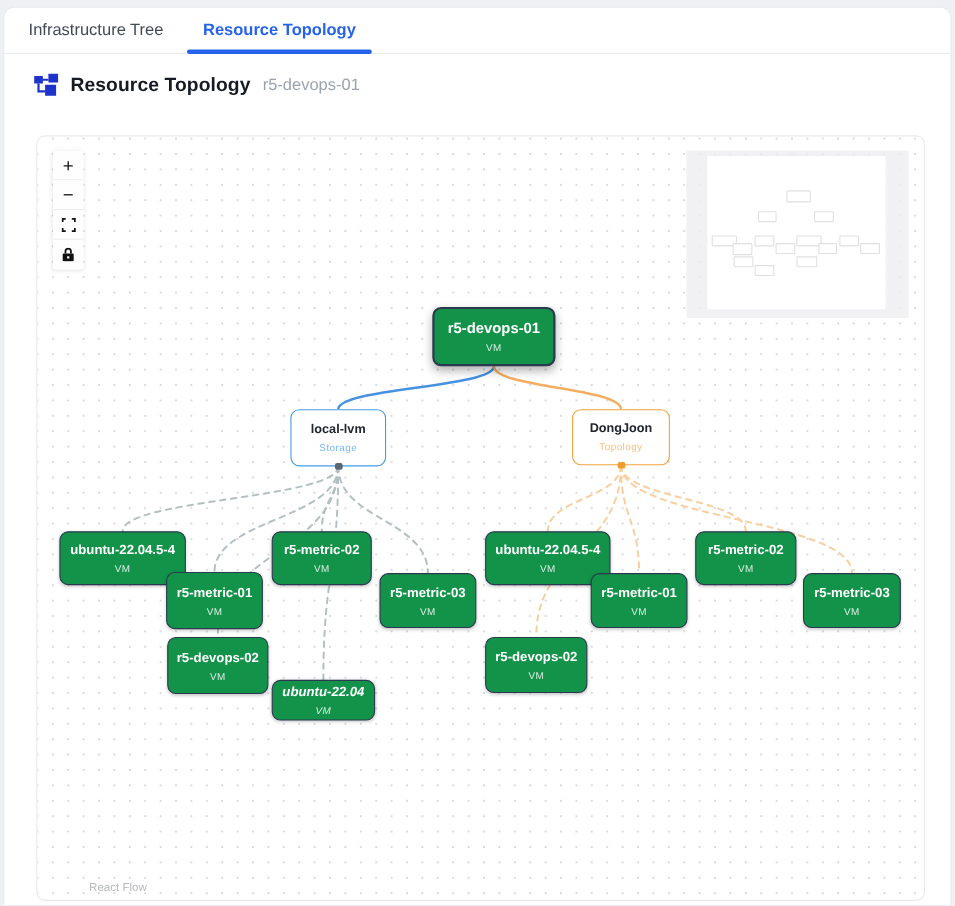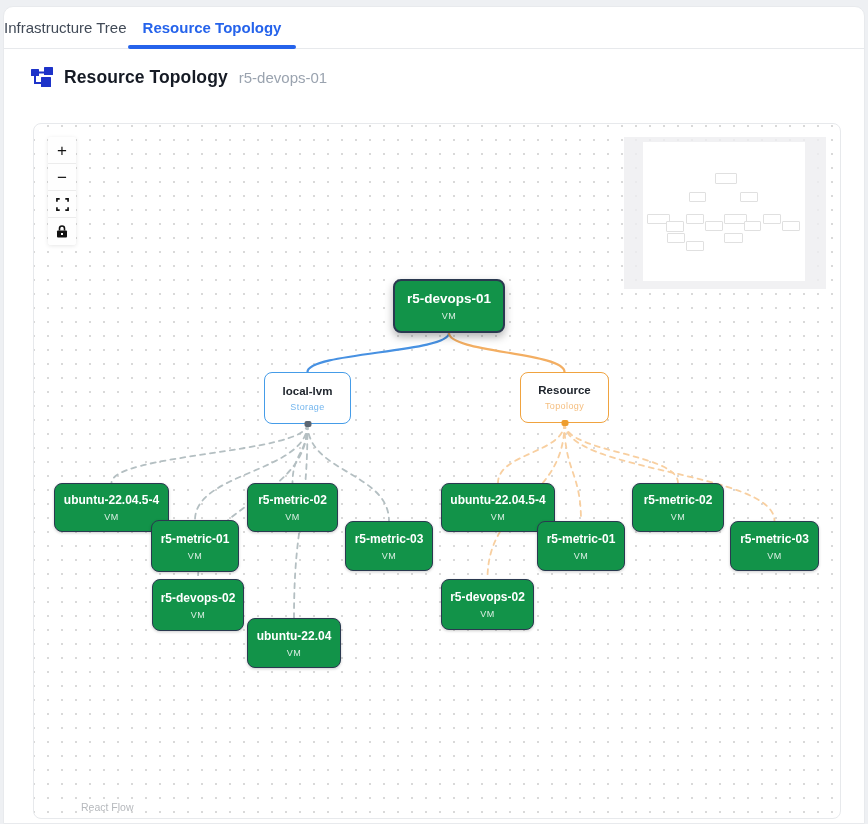--- a/index.html
+++ b/index.html
@@ -9,21 +9,21 @@
     background:#eef0f3;
     font-family:"Liberation Sans", sans-serif;
     -webkit-font-smoothing:antialiased;
   }
   .card {
     position:absolute; top:6px; left:3px; right:3px; height:818px;
     background:#fff; border:1px solid #e8eaed; border-radius:10px 10px 0 0;
   }
   
   .tabs {
-    display:flex; gap:16px; height:42px; align-items:center;
+    display:flex; gap:36px; padding-left:22px; height:42px; align-items:center;
     border-bottom:1px solid #e7e9ec;
   }
   .tab {
     font-size:15px; color:#414a57; position:relative; height:100%;
     display:flex; align-items:center; cursor:pointer; white-space:nowrap;
   }
   .tab.active { color:#2563eb; font-weight:700; }
   .tab-underline {
     position:absolute; left:-15px; right:-15px; bottom:-1px; height:4px;
     border-radius:99px; background:#2563eb; display:none;
@@ -139,21 +139,21 @@
     <div class="n-title">r5-devops-01</div>
     <div class="n-sub">VM</div>
 
   </div>
         <div class="node storage" style="left: 230px; top: 248px; width: 87px; height: 52px;">
     <div class="n-title">local-lvm</div>
     <div class="n-sub">Storage</div>
     <div class="handle"></div>
   </div>
         <div class="node network" style="left: 486px; top: 248px; width: 89px; height: 51px;">
-    <div class="n-title">Resource</div>
+    <div class="n-title">DongJoon</div>
     <div class="n-sub">Topology</div>
     <div class="handle"></div>
   </div>
         <div class="node vm" style="left: 20px; top: 359px; width: 115px; height: 49px;">
     <div class="n-title">ubuntu-22.04.5-4</div>
     <div class="n-sub">VM</div>
 
   </div>
         <div class="node vm" style="left: 117px; top: 396px; width: 88px; height: 52px;">
     <div class="n-title">r5-metric-01</div>
@@ -168,21 +168,21 @@
         <div class="node vm" style="left: 118px; top: 455px; width: 92px; height: 52px;">
     <div class="n-title">r5-devops-02</div>
     <div class="n-sub">VM</div>
 
   </div>
         <div class="node vm" style="left: 311px; top: 397px; width: 88px; height: 50px;">
     <div class="n-title">r5-metric-03</div>
     <div class="n-sub">VM</div>
 
   </div>
-        <div class="node vm" style="left: 213px; top: 494px; width: 94px; height: 50px;">
+        <div class="node vm" style="left: 213px; top: 494px; width: 94px; height: 37px; font-style: italic;">
     <div class="n-title">ubuntu-22.04</div>
     <div class="n-sub">VM</div>
 
   </div>
         <div class="node vm" style="left: 407px; top: 359px; width: 114px; height: 49px;">
     <div class="n-title">ubuntu-22.04.5-4</div>
     <div class="n-sub">VM</div>
 
   </div>
         <div class="node vm" style="left: 503px; top: 397px; width: 88px; height: 50px;">

